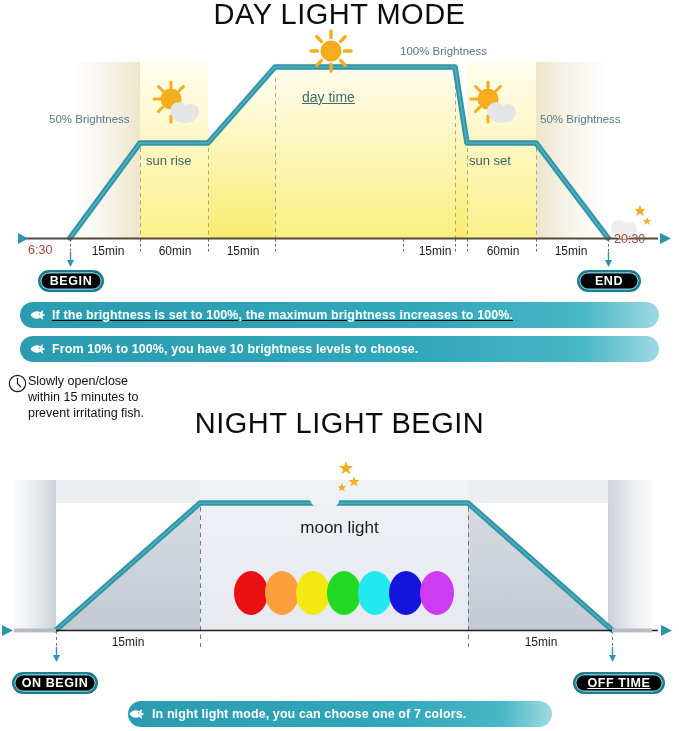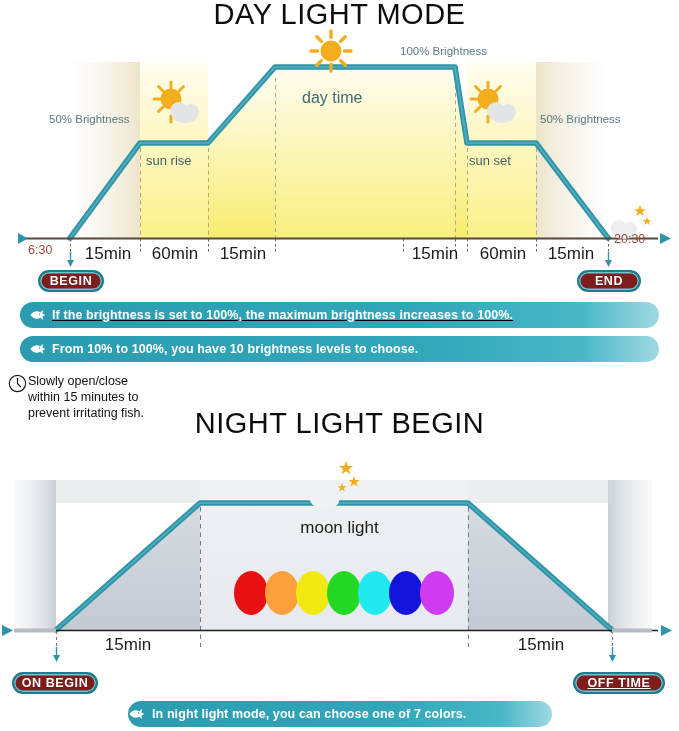--- a/index.html
+++ b/index.html
@@ -27,43 +27,44 @@
   
   svg{display:block;overflow:visible;}
   .lbl-bright{color:#587b80;font-size:11.5px;white-space:nowrap;}
   .lbl-phase{
     color:#3f6168;
     font-size:13px;
     white-space:nowrap;
   }
   .lbl-daytime{
     color:#3f6b73;
-    font-size:16px;
-    white-space:nowrap;
+    font-size:14px;
+    white-space:nowrap;
+    text-decoration:underline;
   }
   .lbl-moon{
     color:#1d1d1d;
     font-size:17px;
     white-space:nowrap;
   }
   .tick-lbl{
     color:#1c1c1c;
-    font-size:17px;
+    font-size:12px;
     white-space:nowrap;
     text-align:center;
   }
   .time-lbl{
     color:#9c4b3c;
     font-size:12.5px;
     white-space:nowrap;
   }
 
   
   .pill{
-    background:#7f1d1d;
+    background:#000000;
     border:2px solid #1b7e90;
     border-radius:11px;
     color:#ffffff;
     font-size:12.5px;
     font-weight:bold;
     letter-spacing:0.6px;
     display:flex;
     align-items:center;
     justify-content:center;
     box-sizing:border-box;

